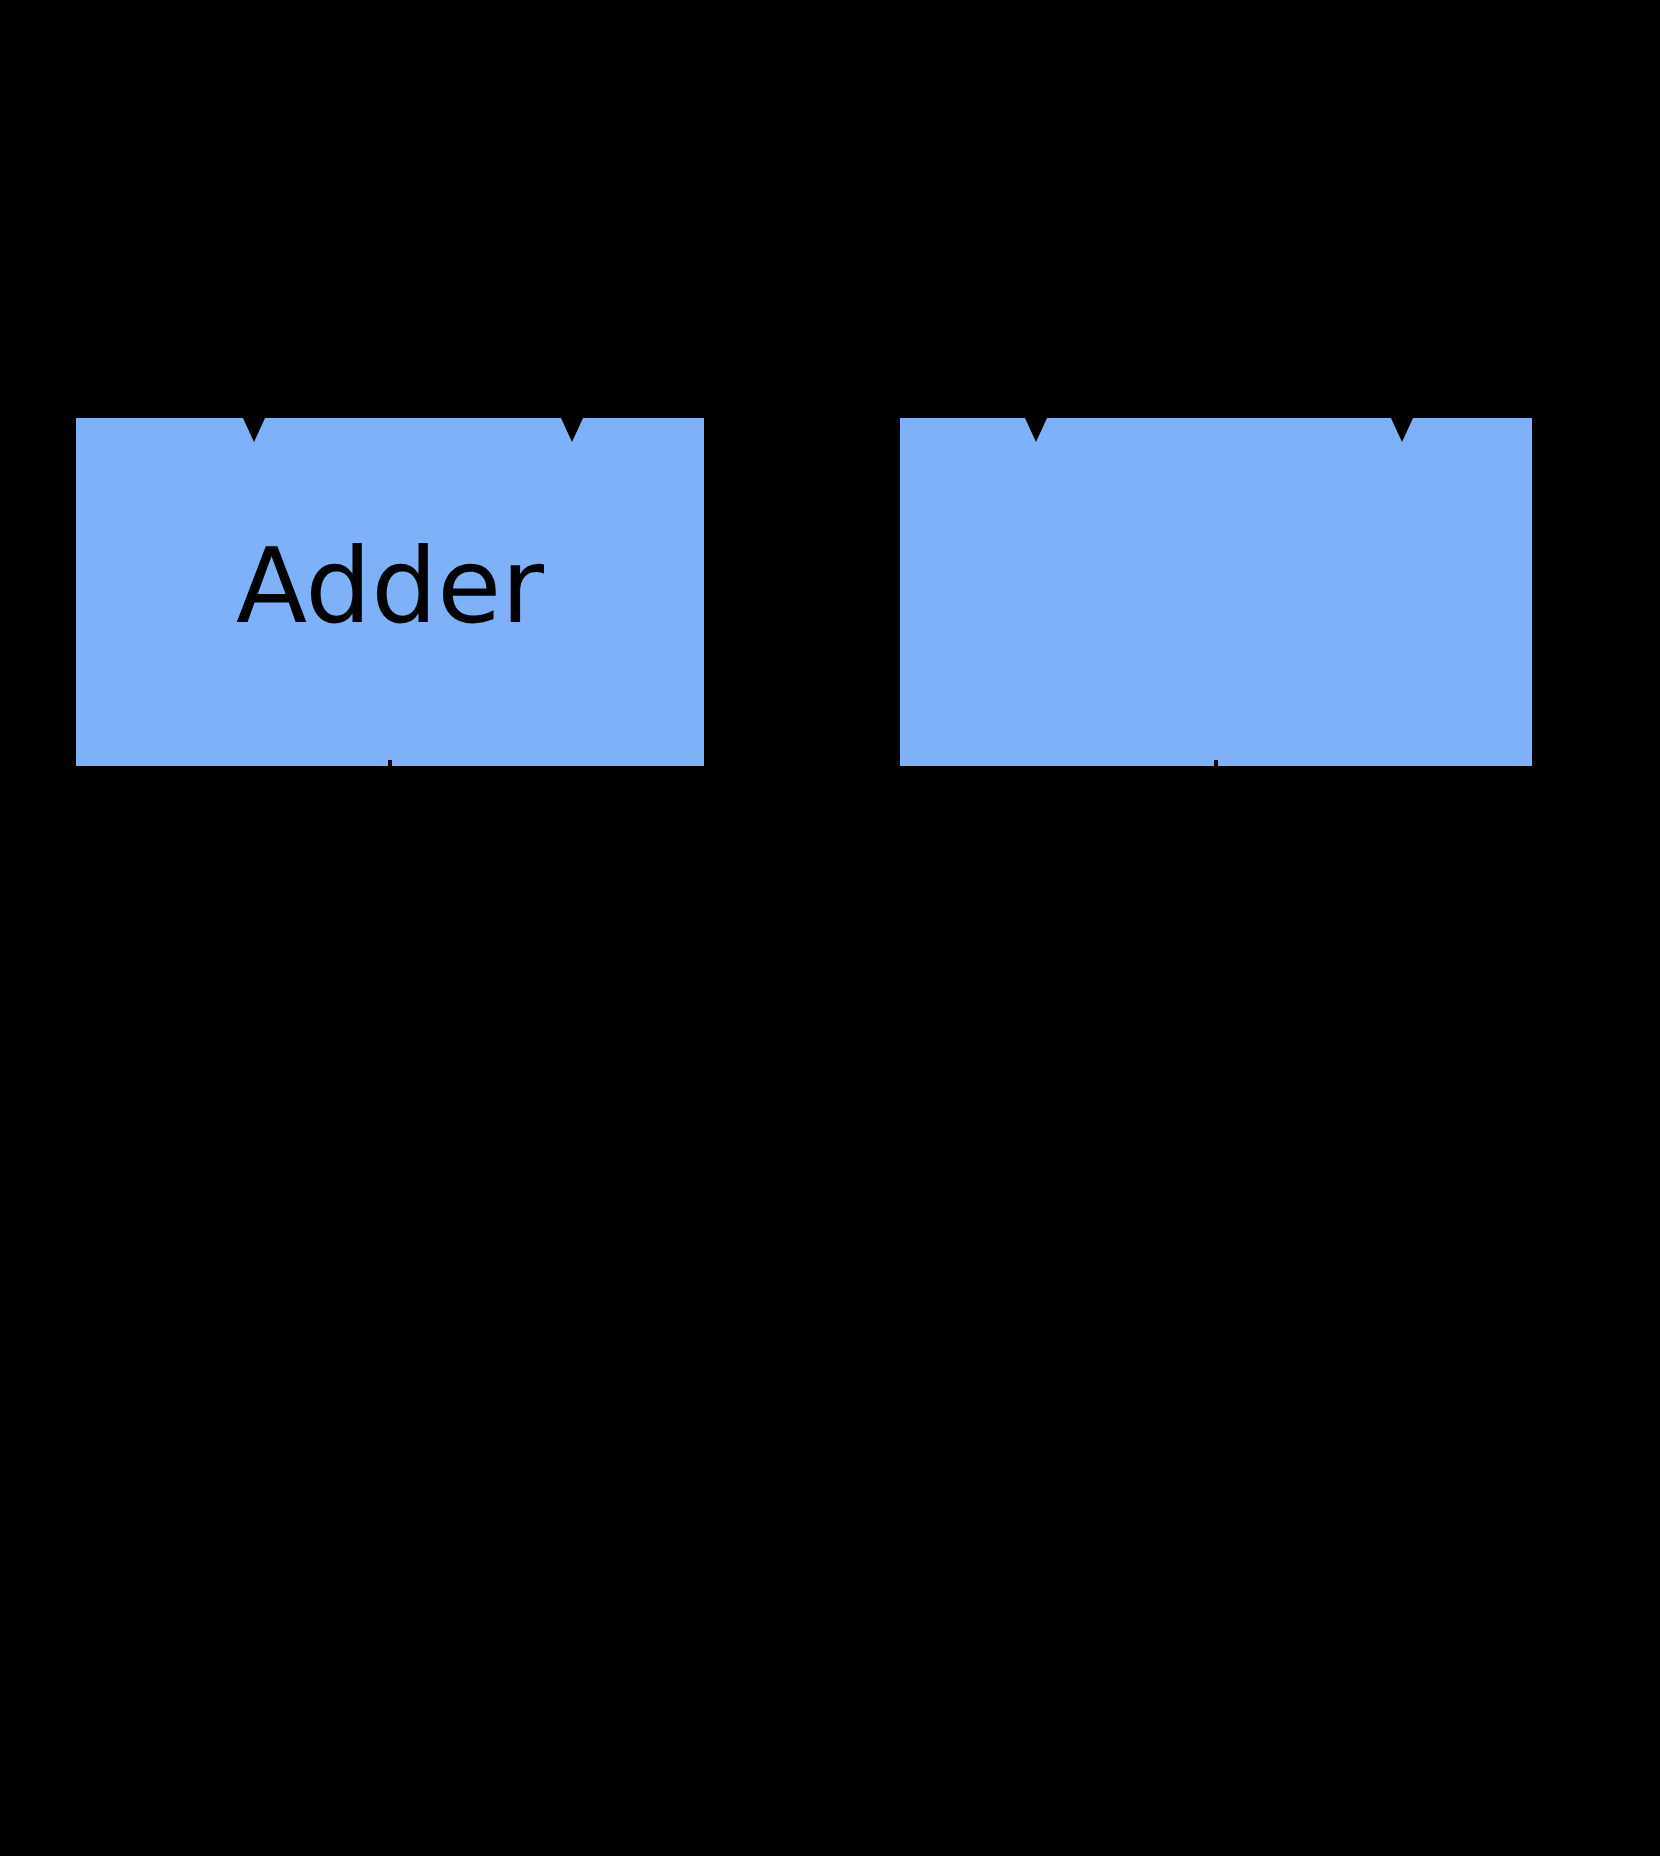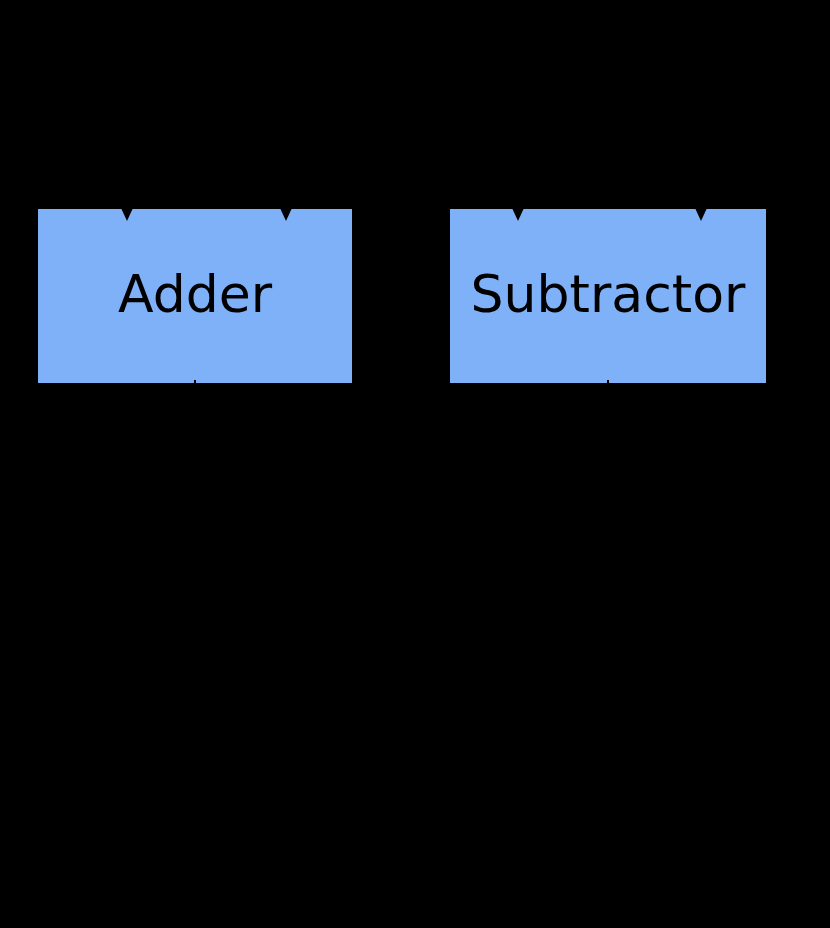--- a/index.html
+++ b/index.html
@@ -78,17 +78,16 @@
   <div class="node node-adder">
     <span class="arrowhead a1"></span>
     <span class="arrowhead a2"></span>
     <span class="node-label">Adder</span>
     <span class="edge-stub"></span>
   </div>
 
   <div class="node node-subtractor">
     <span class="arrowhead a1"></span>
     <span class="arrowhead a2"></span>
-    <span class="node-label">Subtractor</span>
     <span class="edge-stub"></span>
   </div>
 
 </div>
 
 </body></html>

